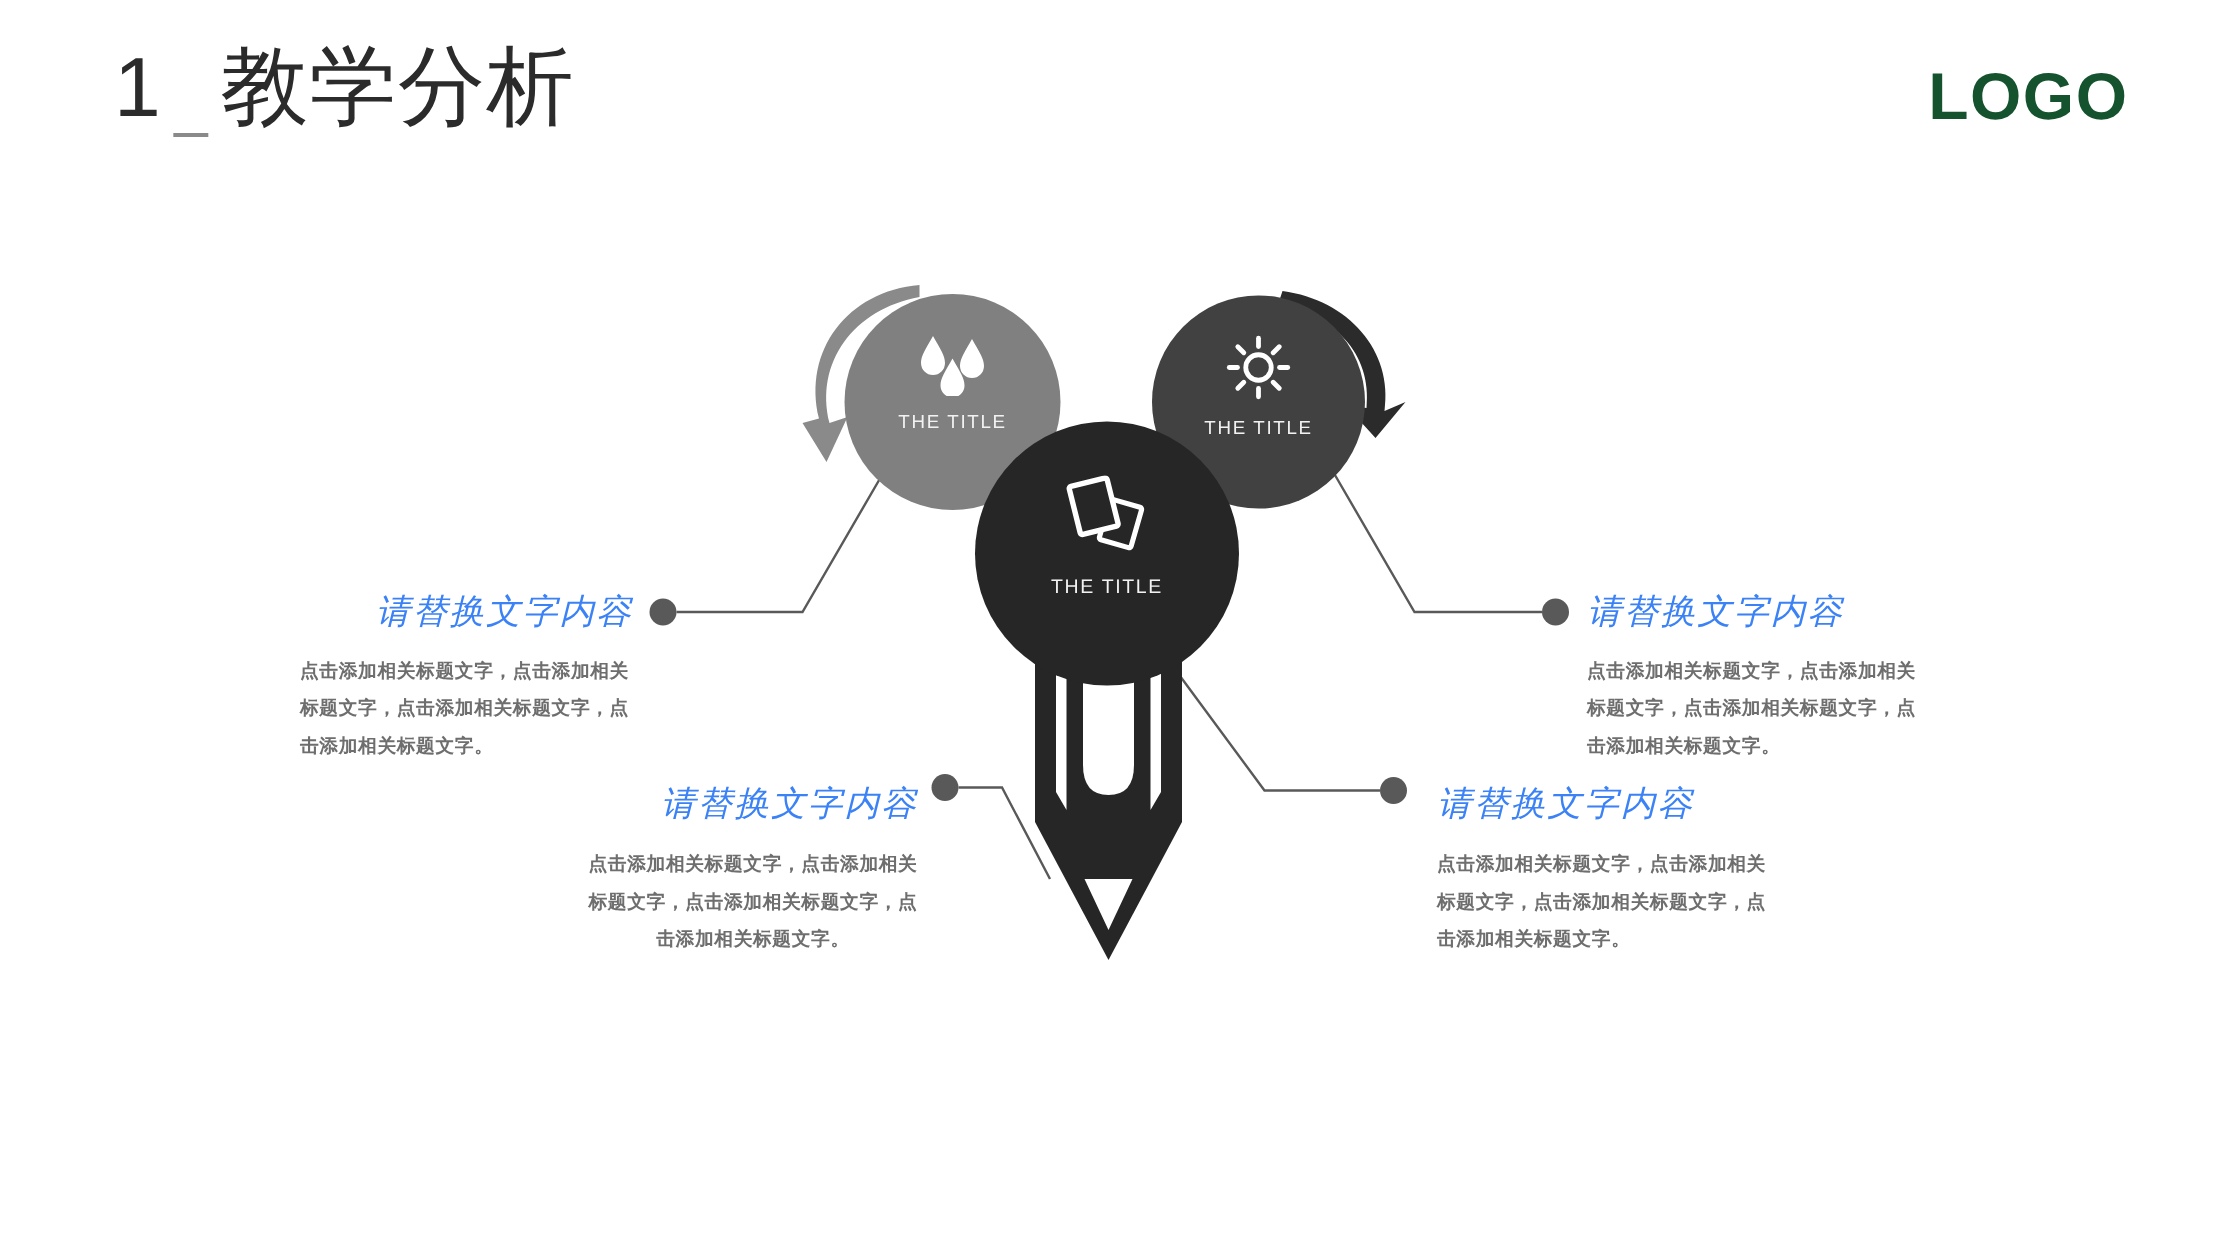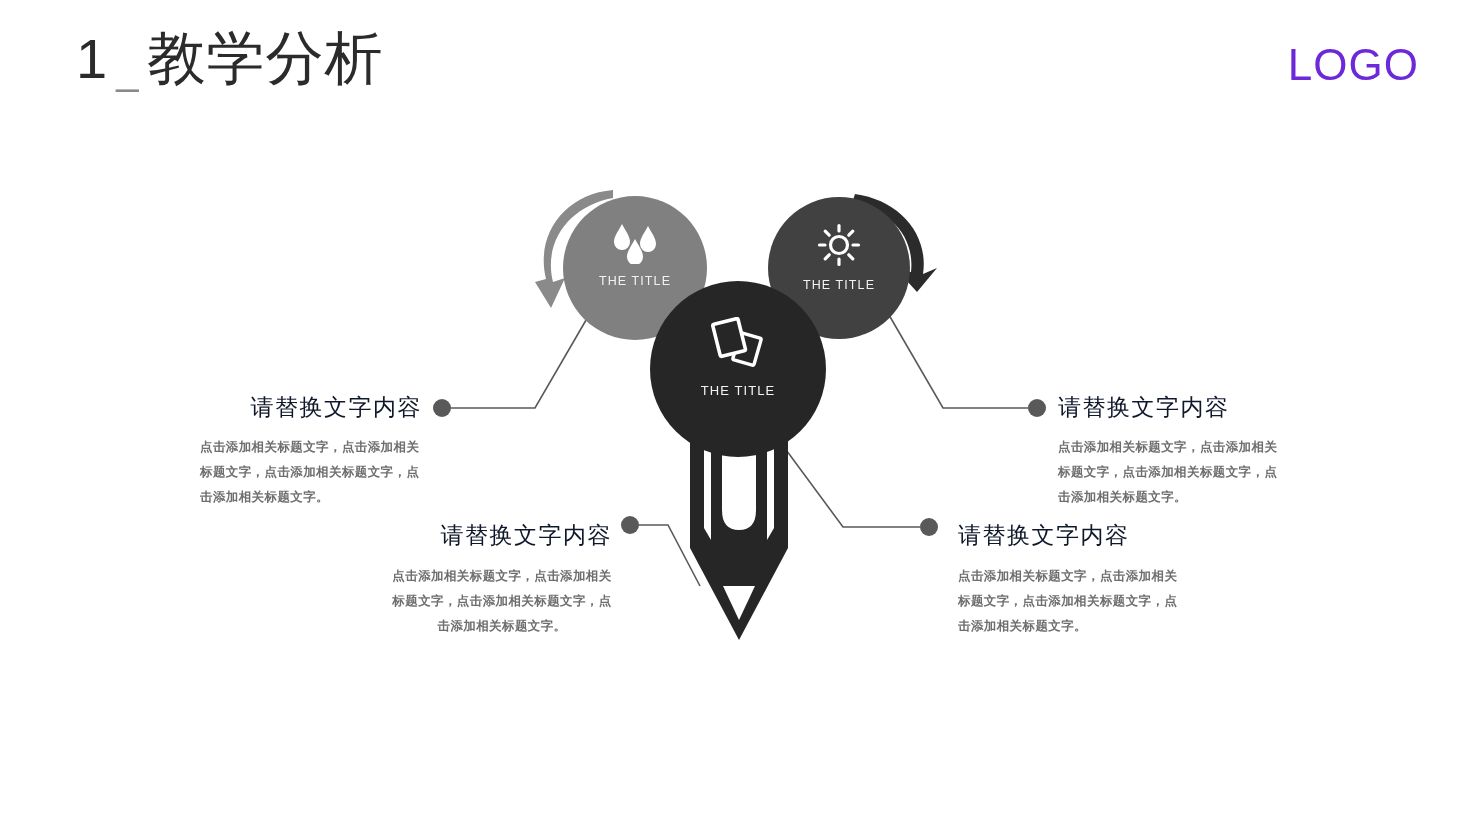--- a/index.html
+++ b/index.html
@@ -43,22 +43,22 @@
     font-size: 40px;
     position: relative;
     top: 6px;
     padding: 0 8px;
   }
   #logo-text {
     position: absolute;
     right: 58px;
     top: 40px;
     font-size: 44px;
-    font-weight: 400;
-    color: #6d28d9;
+    font-weight: 700;
+    color: #14532d;
     letter-spacing: 1px;
   }
 
   
   #diagram {
     position: absolute;
     left: 0;
     top: 0;
     width: 1477px;
     height: 827px;
@@ -140,25 +140,26 @@
     height: 827px;
     z-index: 1;
   }
 
   
   .text-block {
     position: absolute;
   }
   .block-heading {
     font-size: 23px;
-    color: #0f172a;
+    color: #3b82f6;
     font-weight: 400;
     letter-spacing: 1.5px;
     white-space: nowrap;
     line-height: 1.2;
+    font-style: italic;
   }
   .block-body {
     font-size: 12.5px;
     color: #6e6e6e;
     line-height: 2.0;
     letter-spacing: 0.4px;
     font-weight: bold;
   }
 
   #block-left {

